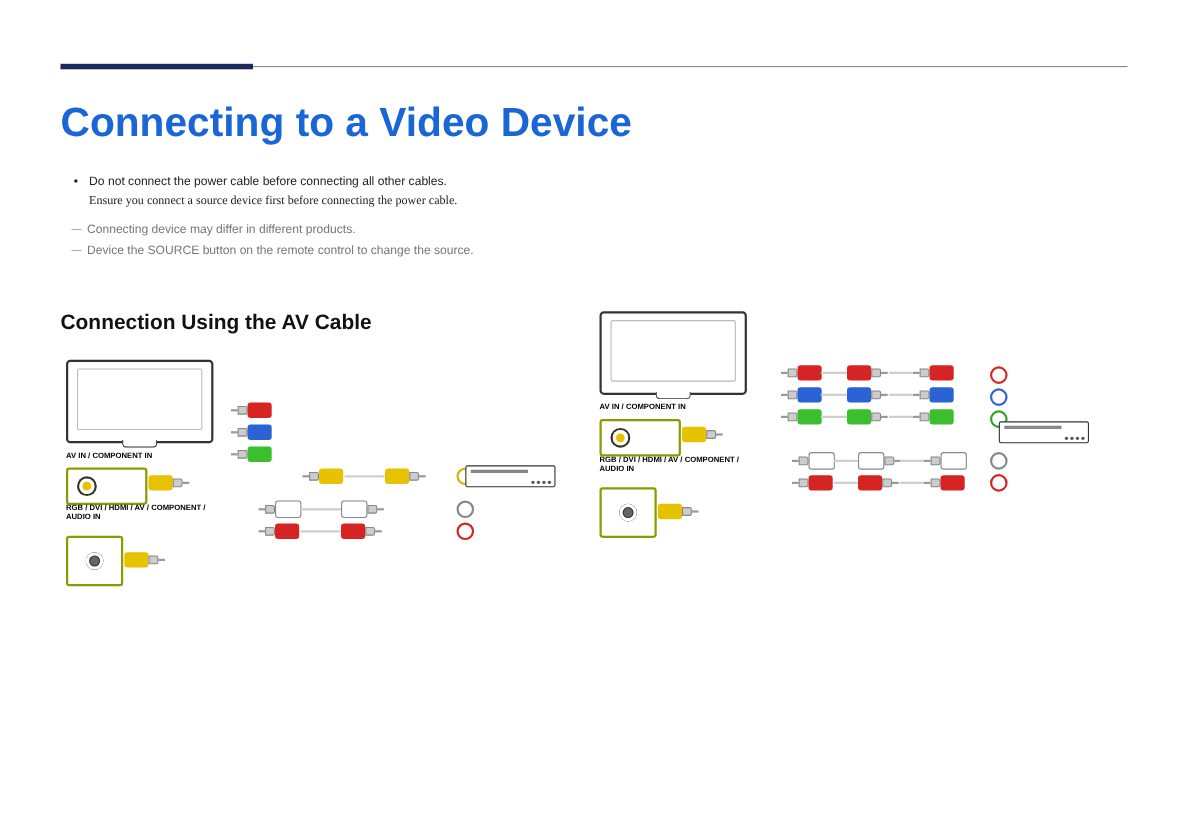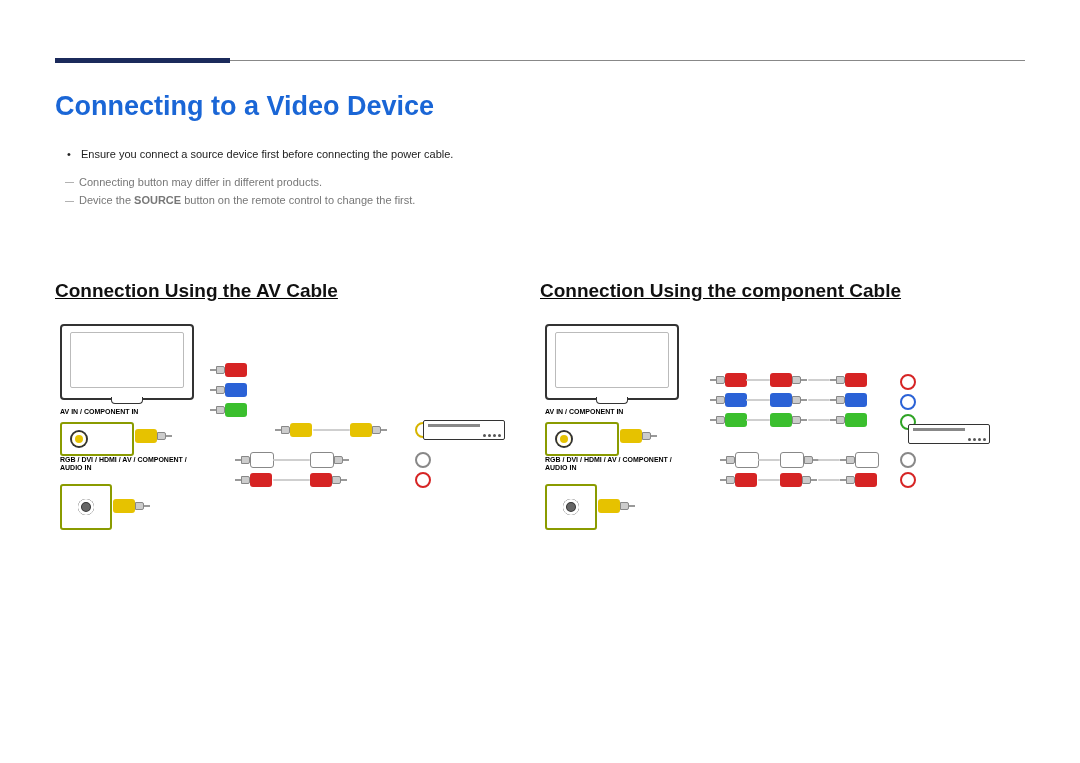--- a/index.html
+++ b/index.html
@@ -23,21 +23,21 @@
     content: "";
     position: absolute;
     left: 0;
     top: -3px;
     width: 175px;
     height: 5px;
     background: #1b2a5b;
   }
   h1.main-title {
     color: #1a66d6;
-    font-size: 27px;
+    font-size: 37px;
     font-weight: 700;
     margin: 13px 0 24px 0;
   }
   ul.notes {
     list-style: none;
     padding: 0;
     margin: 0 0 10px 12px;
     font-size: 11px;
     color: #222;
   }
@@ -46,40 +46,39 @@
     padding-left: 14px;
     line-height: 1.5;
     margin-bottom: 6px;
   }
   ul.notes li::before {
     content: "•";
     position: absolute;
     left: 0;
     top: 0;
   }
-  .sub-line { display:block; }
+  .sub-line { display:block;font-family:Liberation Serif, serif; }
   .dash-note {
     font-size: 11px;
     color: #777;
     padding-left: 12px;
     line-height: 1.7;
     text-indent: -2px;
   }
   .dash-note::before {
     content: "―";
     color: #888;
     margin-right: 2px;
     font-size: 9px;
     vertical-align: middle;
   }
-  .bold { font-weight: 700; color:#777;margin-top:12px; }
+  .bold { font-weight: 400; color:#777;margin-top:12px; }
   .columns {
     display: flex;
-    margin-top: 70px;
-    text-decoration: underline;
+    margin-top: 46px;
   }
   .col { flex: 1; }
   h2.sub-title {
     font-size: 19px;
     font-weight: 700;
     color: #111;
     margin: 0 0 22px 0;
   }
   .diagram {
     position: relative;
@@ -138,29 +137,30 @@
 <body>
 
 <div class="page">
 
   <div class="header-rule"></div>
 
   <h1 class="main-title">Connecting to a Video Device</h1>
 
   <ul class="notes">
     <li>
+      <span>Do not connect the power cable before connecting all other cables.</span>
       <span class="sub-line">Ensure you connect a source device first before connecting the power cable.</span>
     </li>
   </ul>
 
   <div class="dash-note">
-    <span>Connecting button may differ in different products.</span>
+    <span>Connecting device may differ in different products.</span>
   </div>
   <div class="dash-note">
-    <span>Device the </span><span class="bold">SOURCE</span><span> button on the remote control to change the first.</span>
+    <span>Device the </span><span class="bold">SOURCE</span><span> button on the remote control to change the source.</span>
   </div>
 
   <div class="columns">
 
     <div class="col">
       <h2 class="sub-title">Connection Using the AV Cable</h2>
 
       <div class="diagram">
         <div class="tv">
           <div class="tv-inner"></div>
@@ -248,21 +248,20 @@
               <span></span>
               <span></span>
               <span></span>
               <span></span>
             </div>
         </div>
       </div>
     </div>
 
     <div class="col">
-      <h2 class="sub-title">Connection Using the component Cable</h2>
 
       <div class="diagram">
         <div class="tv">
           <div class="tv-inner"></div>
             <div class="tv-stand"></div>
         </div>
 
         <span class="port-label l1">AV IN / COMPONENT IN</span>
         <div class="port-box av">
             <span class="jack"></span>

